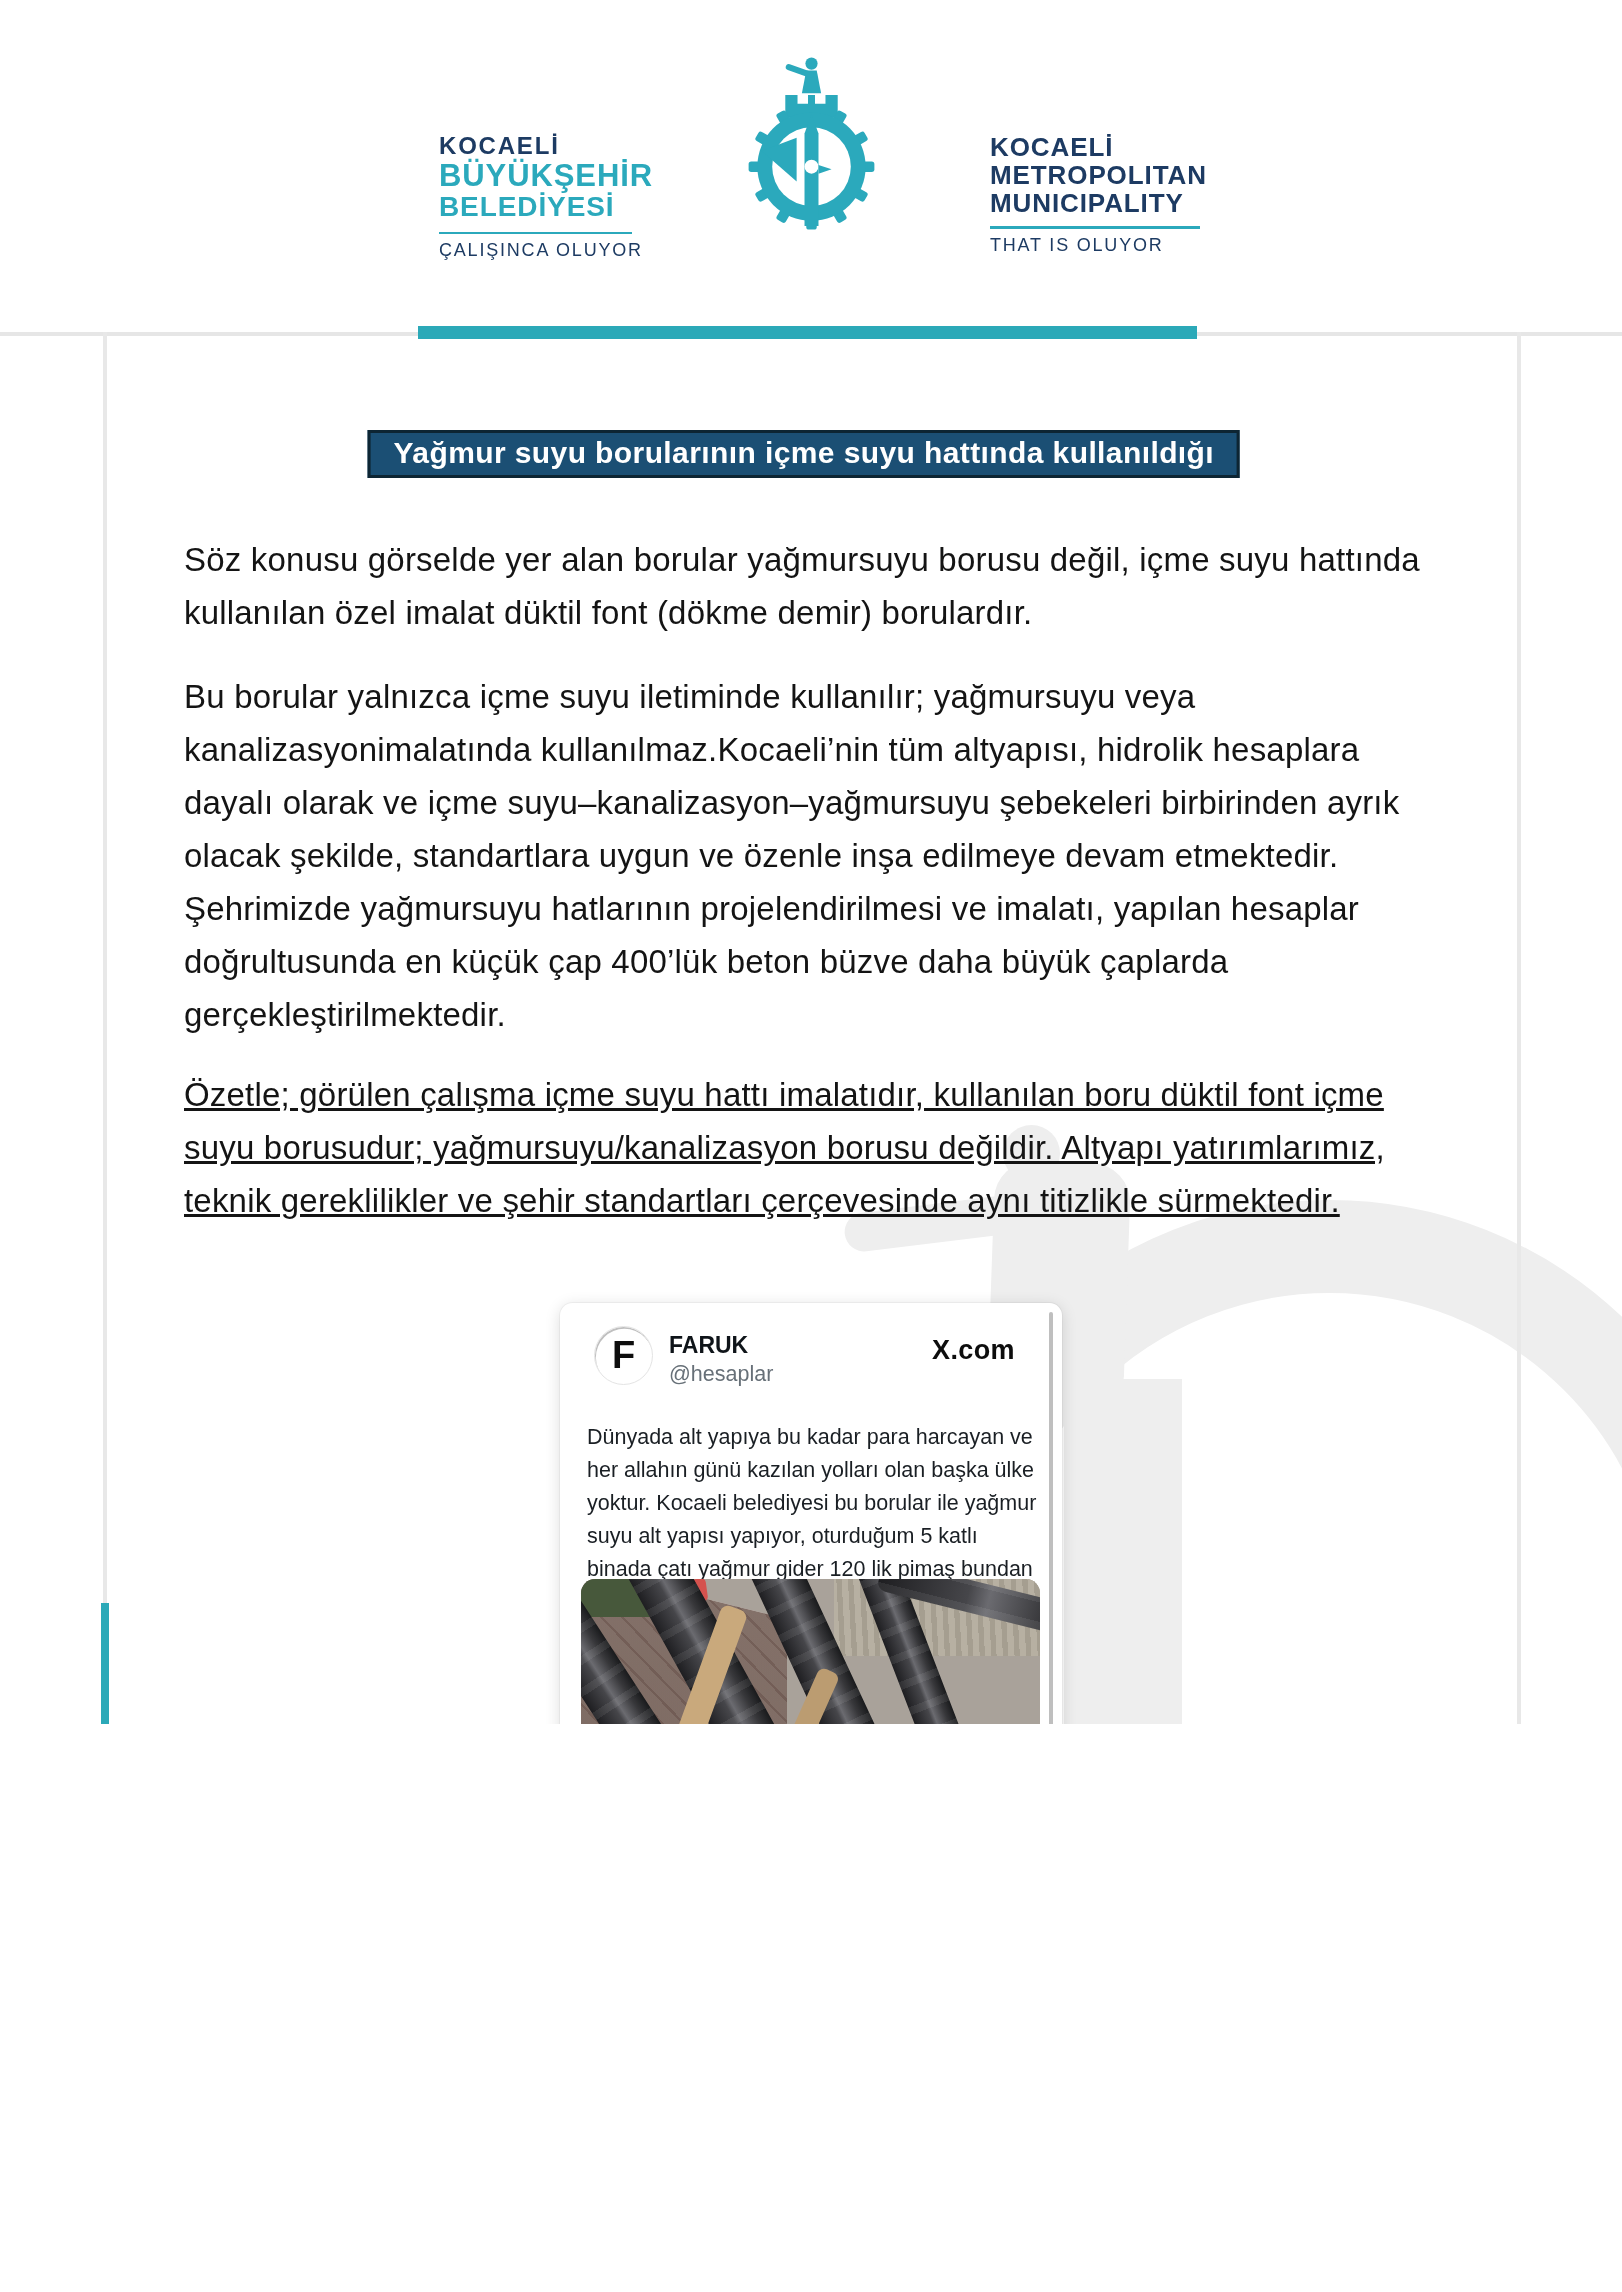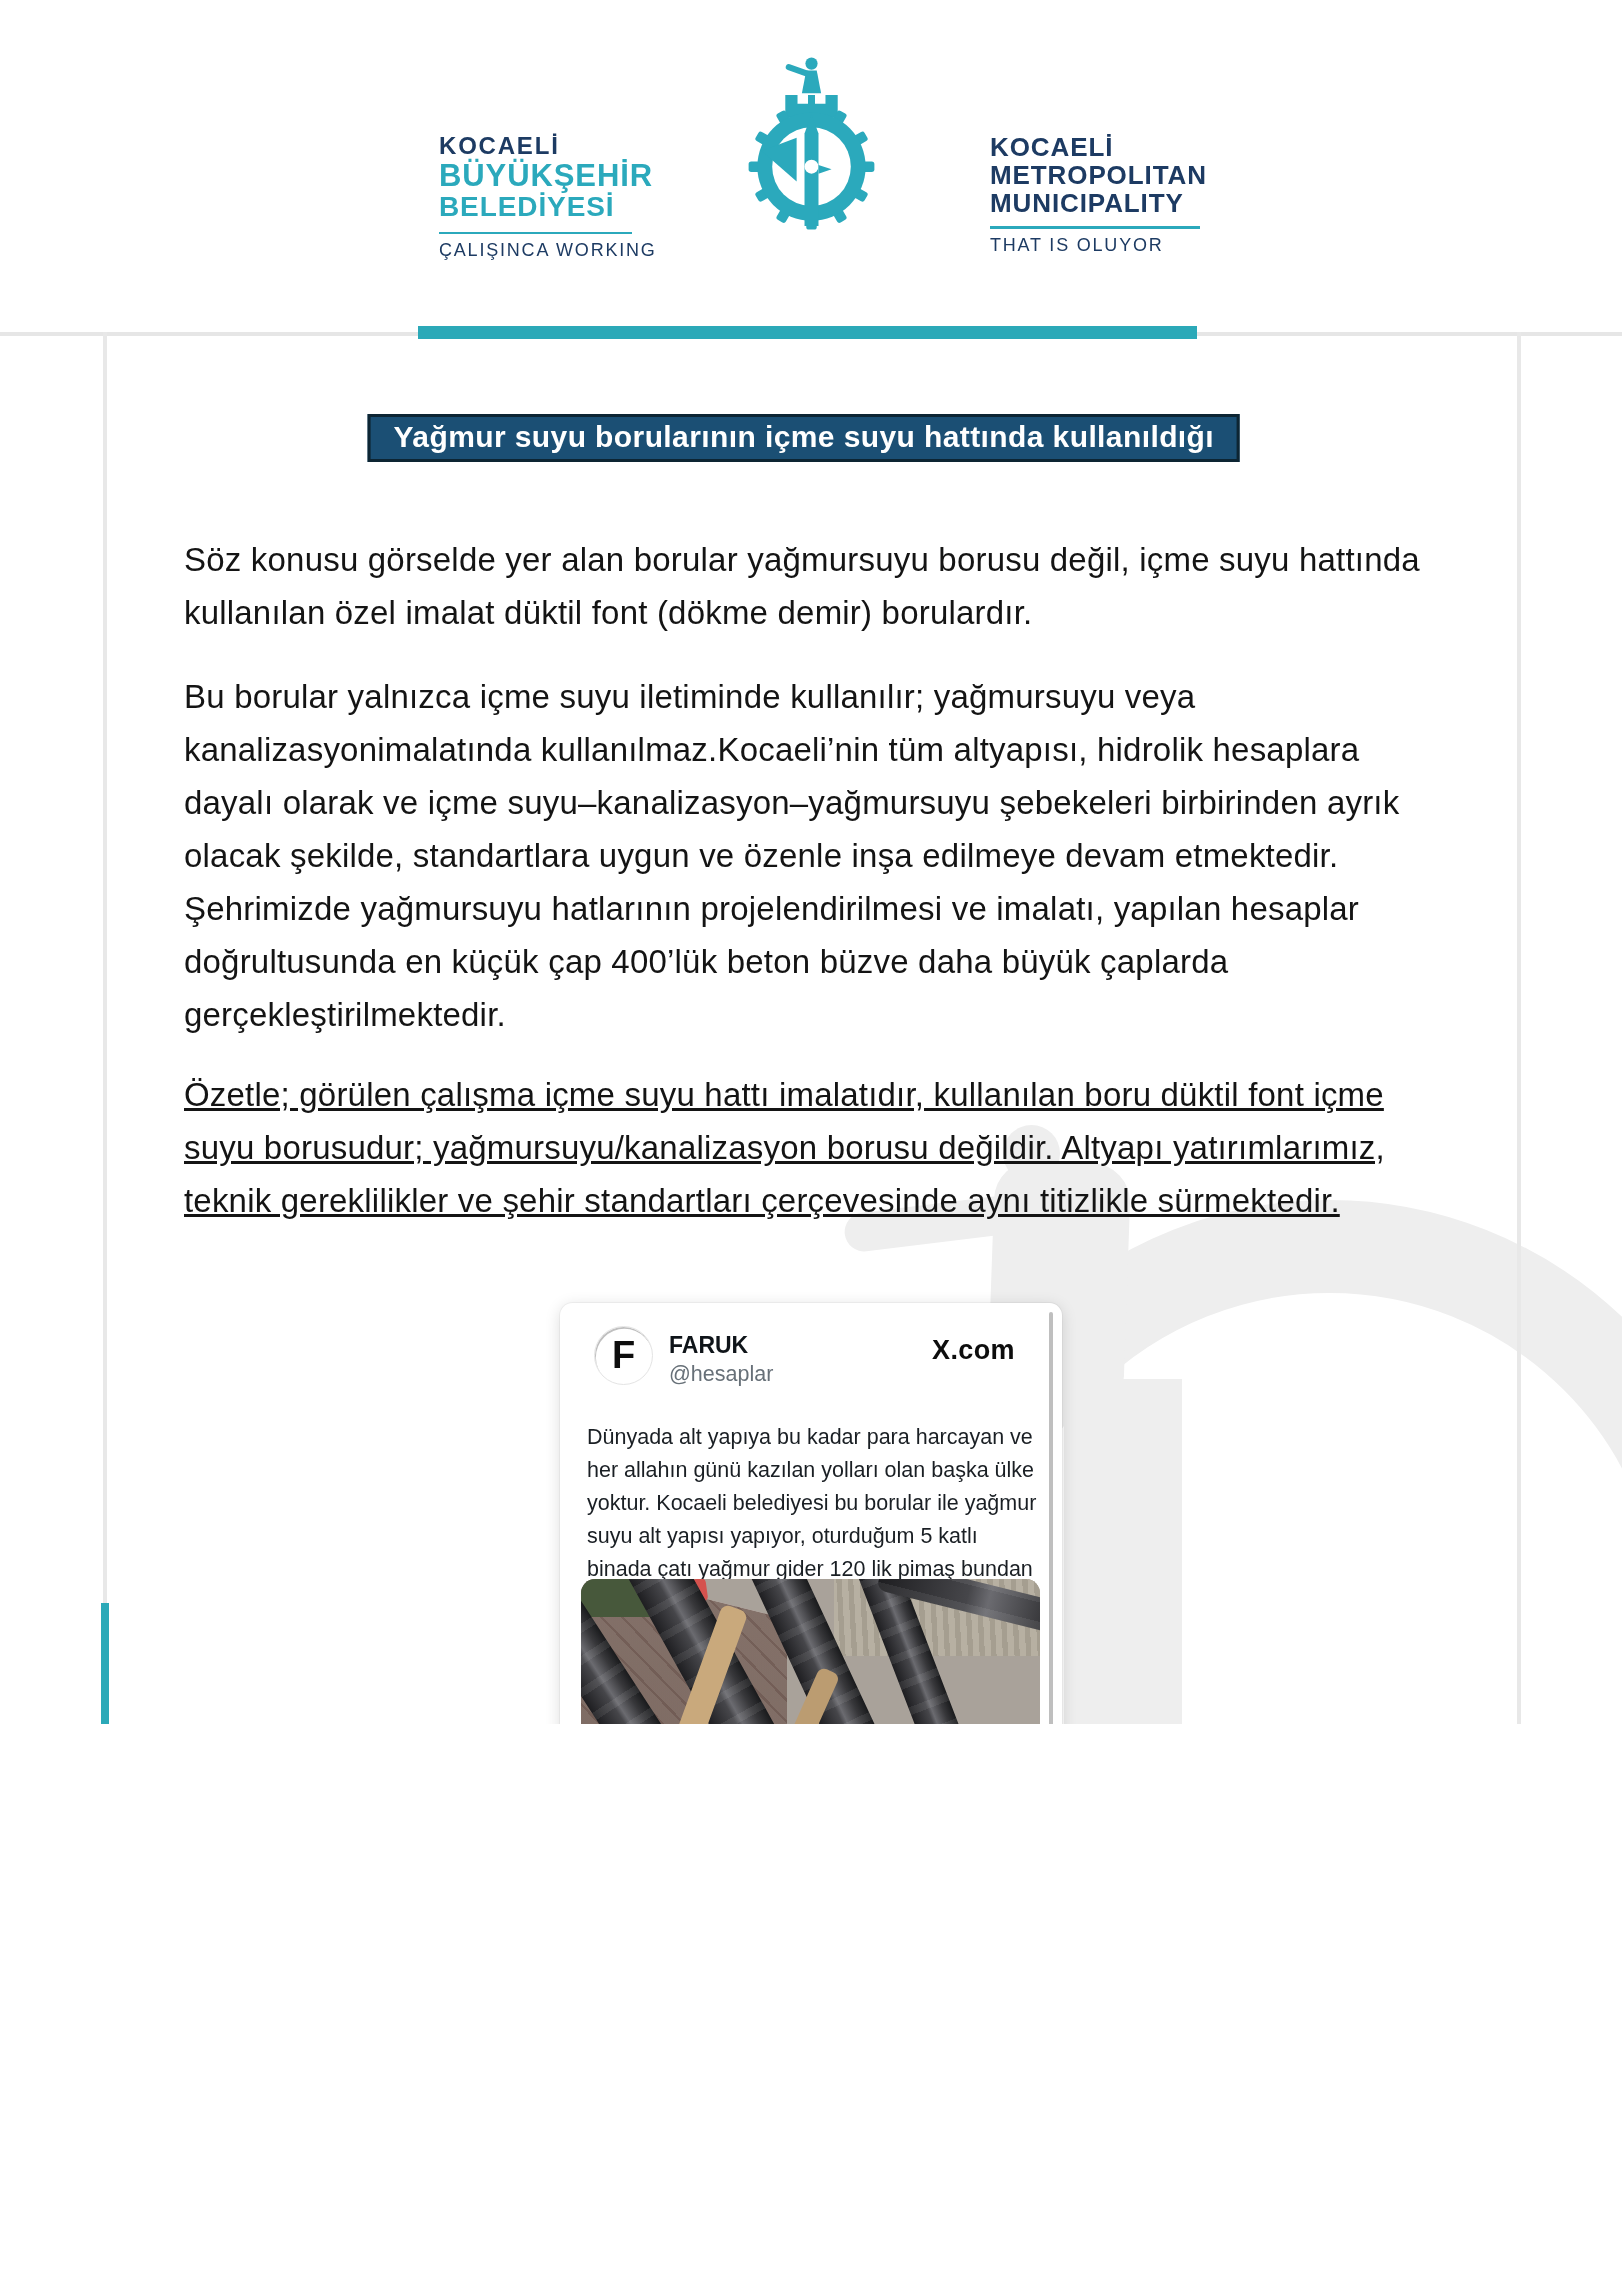--- a/index.html
+++ b/index.html
@@ -37,21 +37,21 @@
   .lg-m{font-size:31px;letter-spacing:0.9px;}
   .lg-m2{font-size:28px;letter-spacing:0.9px;}
   .lg-rule{height:2.7px;background:#2ba9bc;margin:9px 0 7.2px 0;width:193px;}
   .lg-tag{font-size:18px;letter-spacing:1.8px;color:#1d3b63;font-weight:normal;}
   .r-line{font-size:26px;letter-spacing:0.9px;}
 
   
   .banner{z-index:2;left:50%;background:#1b4f74;border:3.6px solid #0d2533;color:#fff;
           font-size:30px;font-weight:bold;letter-spacing:0.4px;padding:2.7px 23px 5.4px 23px;
           white-space:nowrap;}
-  .banner1{top:414px;transform:translateX(-53%);}
+  .banner1{top:430px;transform:translateX(-53%);}
   .banner2{top:459px;transform:translateX(-53%);}
 
   
   .para{z-index:2;left:184px;width:1254px;font-size:33px;line-height:53px;color:#141414;
         letter-spacing:0.2px;}
 
   
   .tweet{left:560px;top:1303px;width:502px;height:815px;background:#fff;border-radius:12.5px;
          box-shadow:0 3.6px 16px rgba(0,0,0,.14), 0 0 0 0.9px rgba(0,0,0,.04);z-index:3;}
   .tw-avatar{position:absolute;left:34px;top:23px;width:57px;height:57px;border-radius:50%;
@@ -126,21 +126,21 @@
     <div class="wm wm-torso"></div>
     <div class="wm wm-tower"></div>
     <div class="wm wm-house"></div>
   </div>
 
   <div class="abs logoblock" style="left:439px;top:133px;">
     <div class="lg-navy lg-s">KOCAELİ</div>
     <div class="lg-teal lg-m">BÜYÜKŞEHİR</div>
     <div class="lg-teal lg-m2">BELEDİYESİ</div>
     <div class="lg-rule"></div>
-    <div class="lg-tag">ÇALIŞINCA WORKING</div>
+    <div class="lg-tag">ÇALIŞINCA OLUYOR</div>
   </div>
 
   <div class="abs" style="left:746px;top:52px;z-index:2;">
     <svg width="131" height="190" viewBox="0 0 150 215">
       <g fill="#2ba9bc">
         <circle cx="75" cy="12" r="7"></circle>
         <path d="M69,20 L81,20 L86,46 L64,46 Z"></path>
         <path d="M74 25 L49 16" stroke="#2ba9bc" stroke-width="7" stroke-linecap="round" fill="none"></path>
         <path d="M45,74 V48 h14 v10 h12 V48 h8 v10 h12 V48 h14 v26 Z"></path>
         <g>

